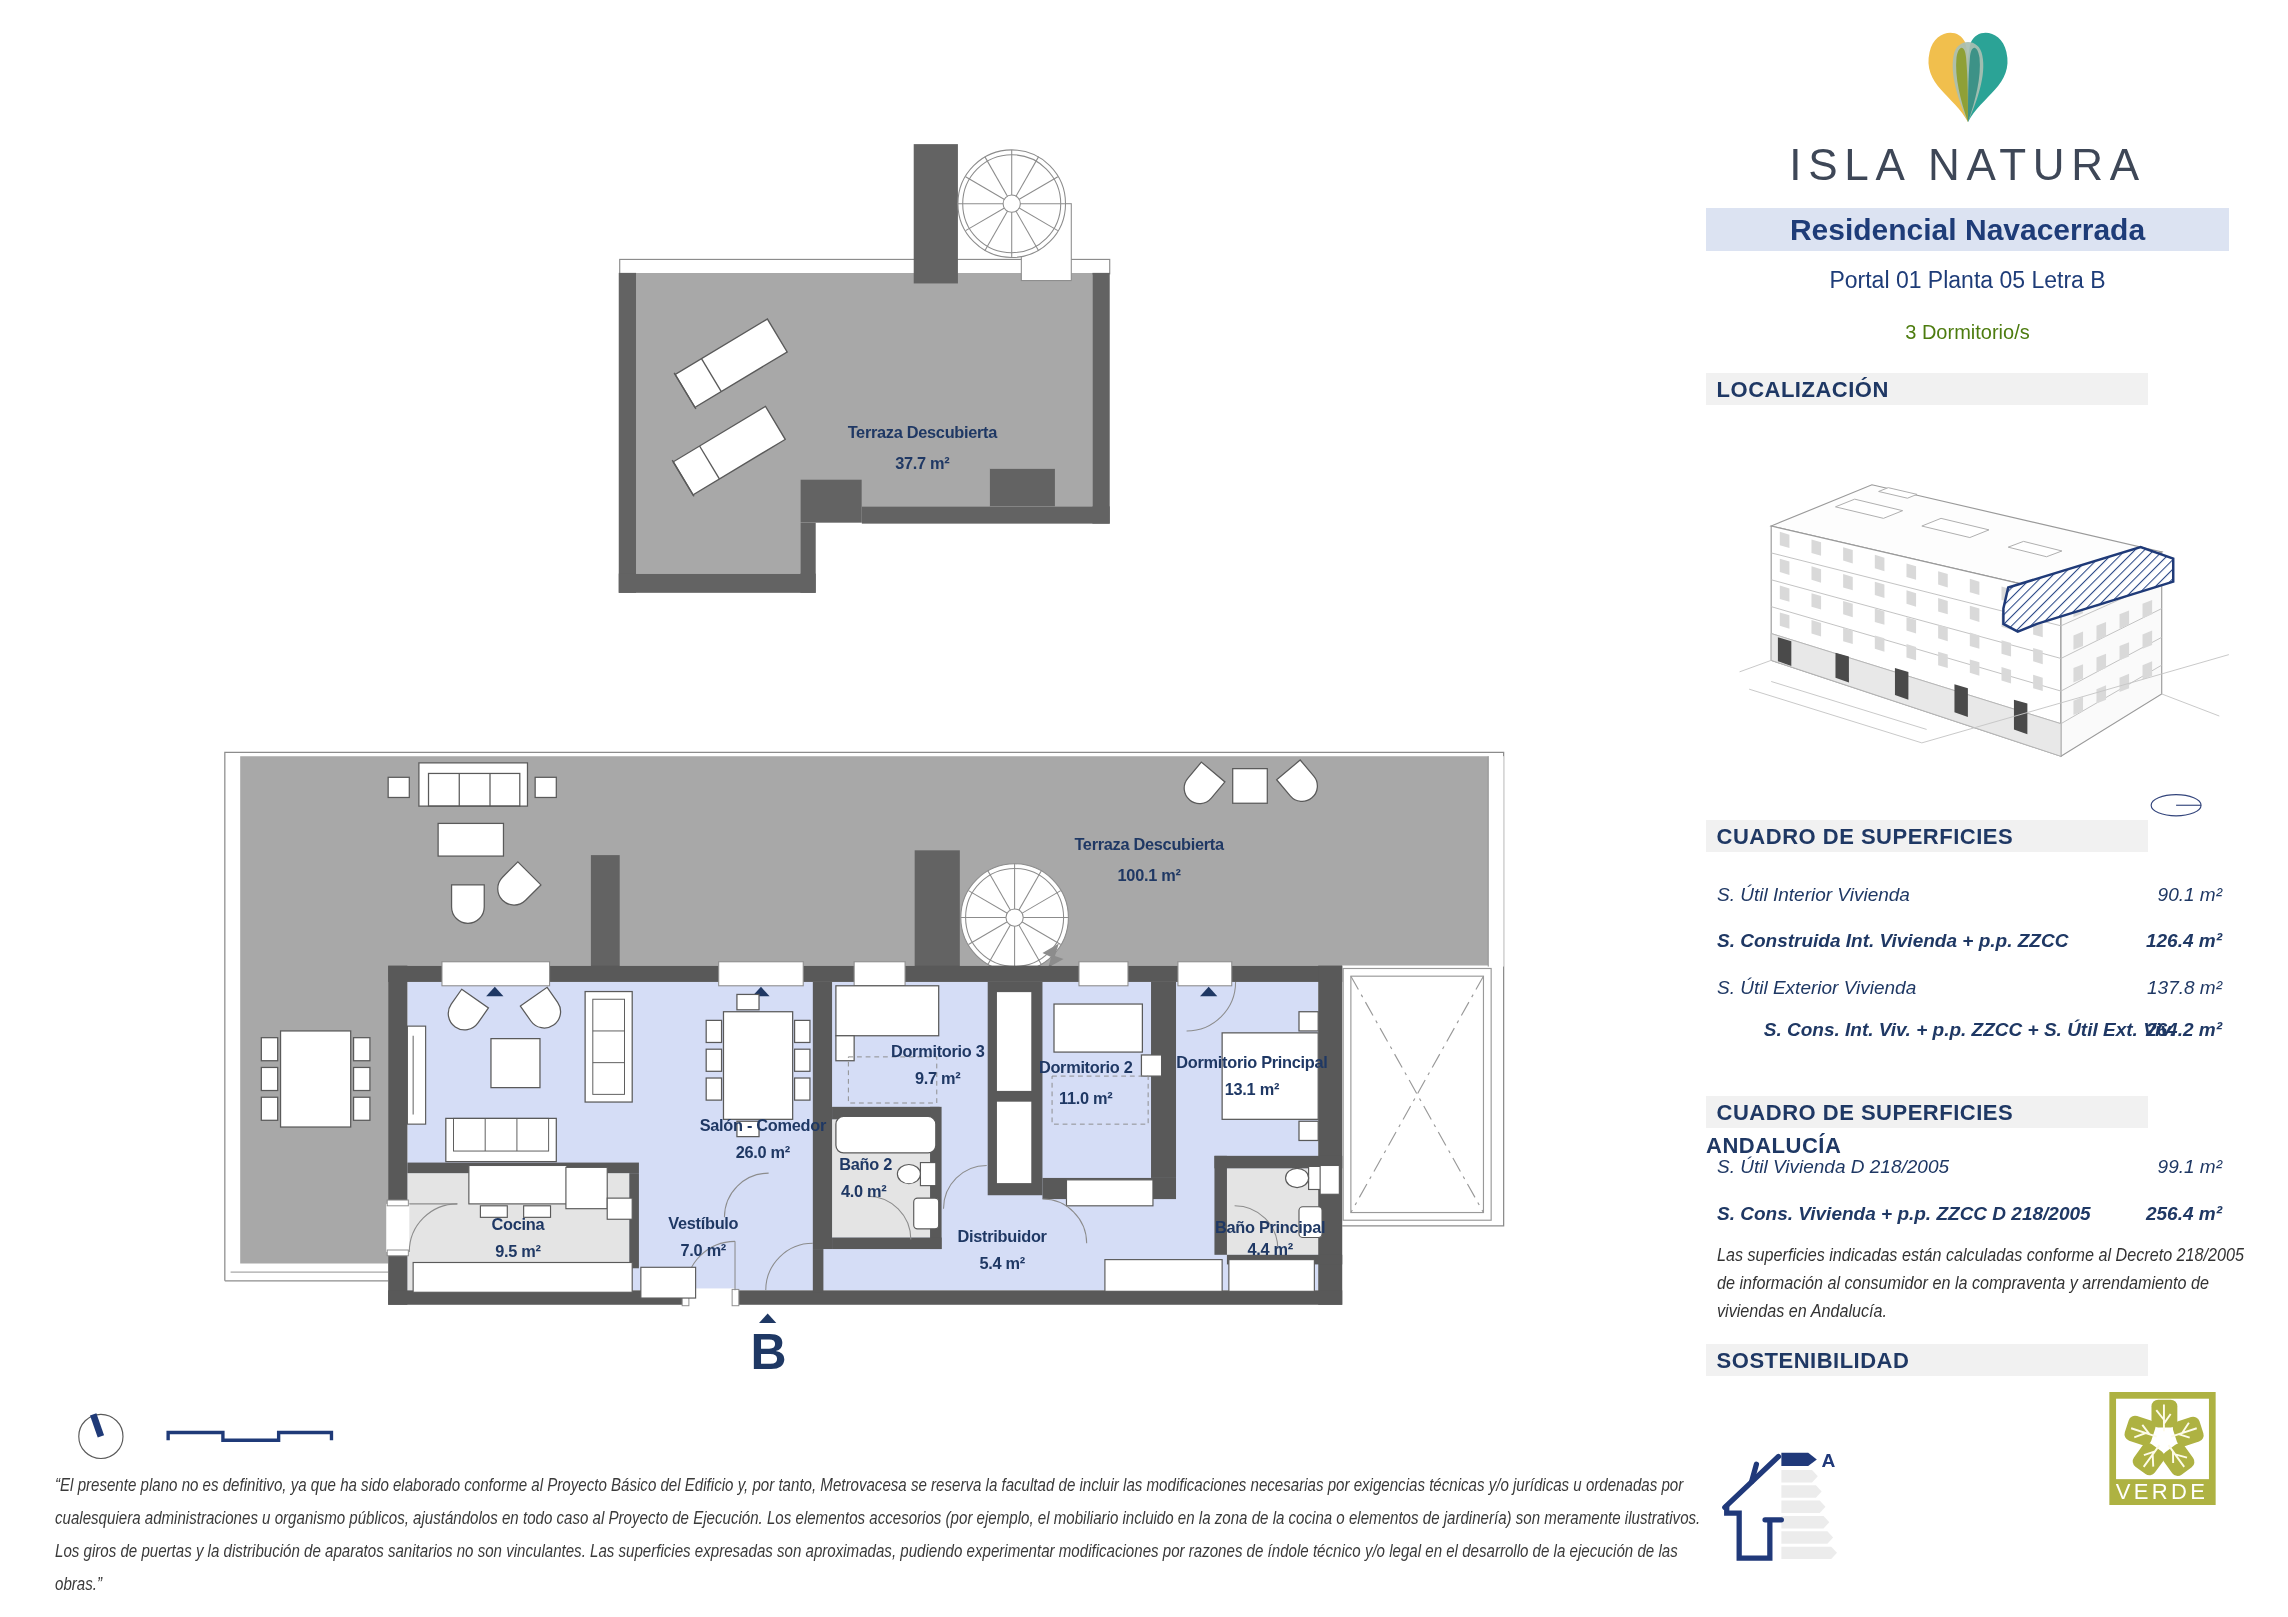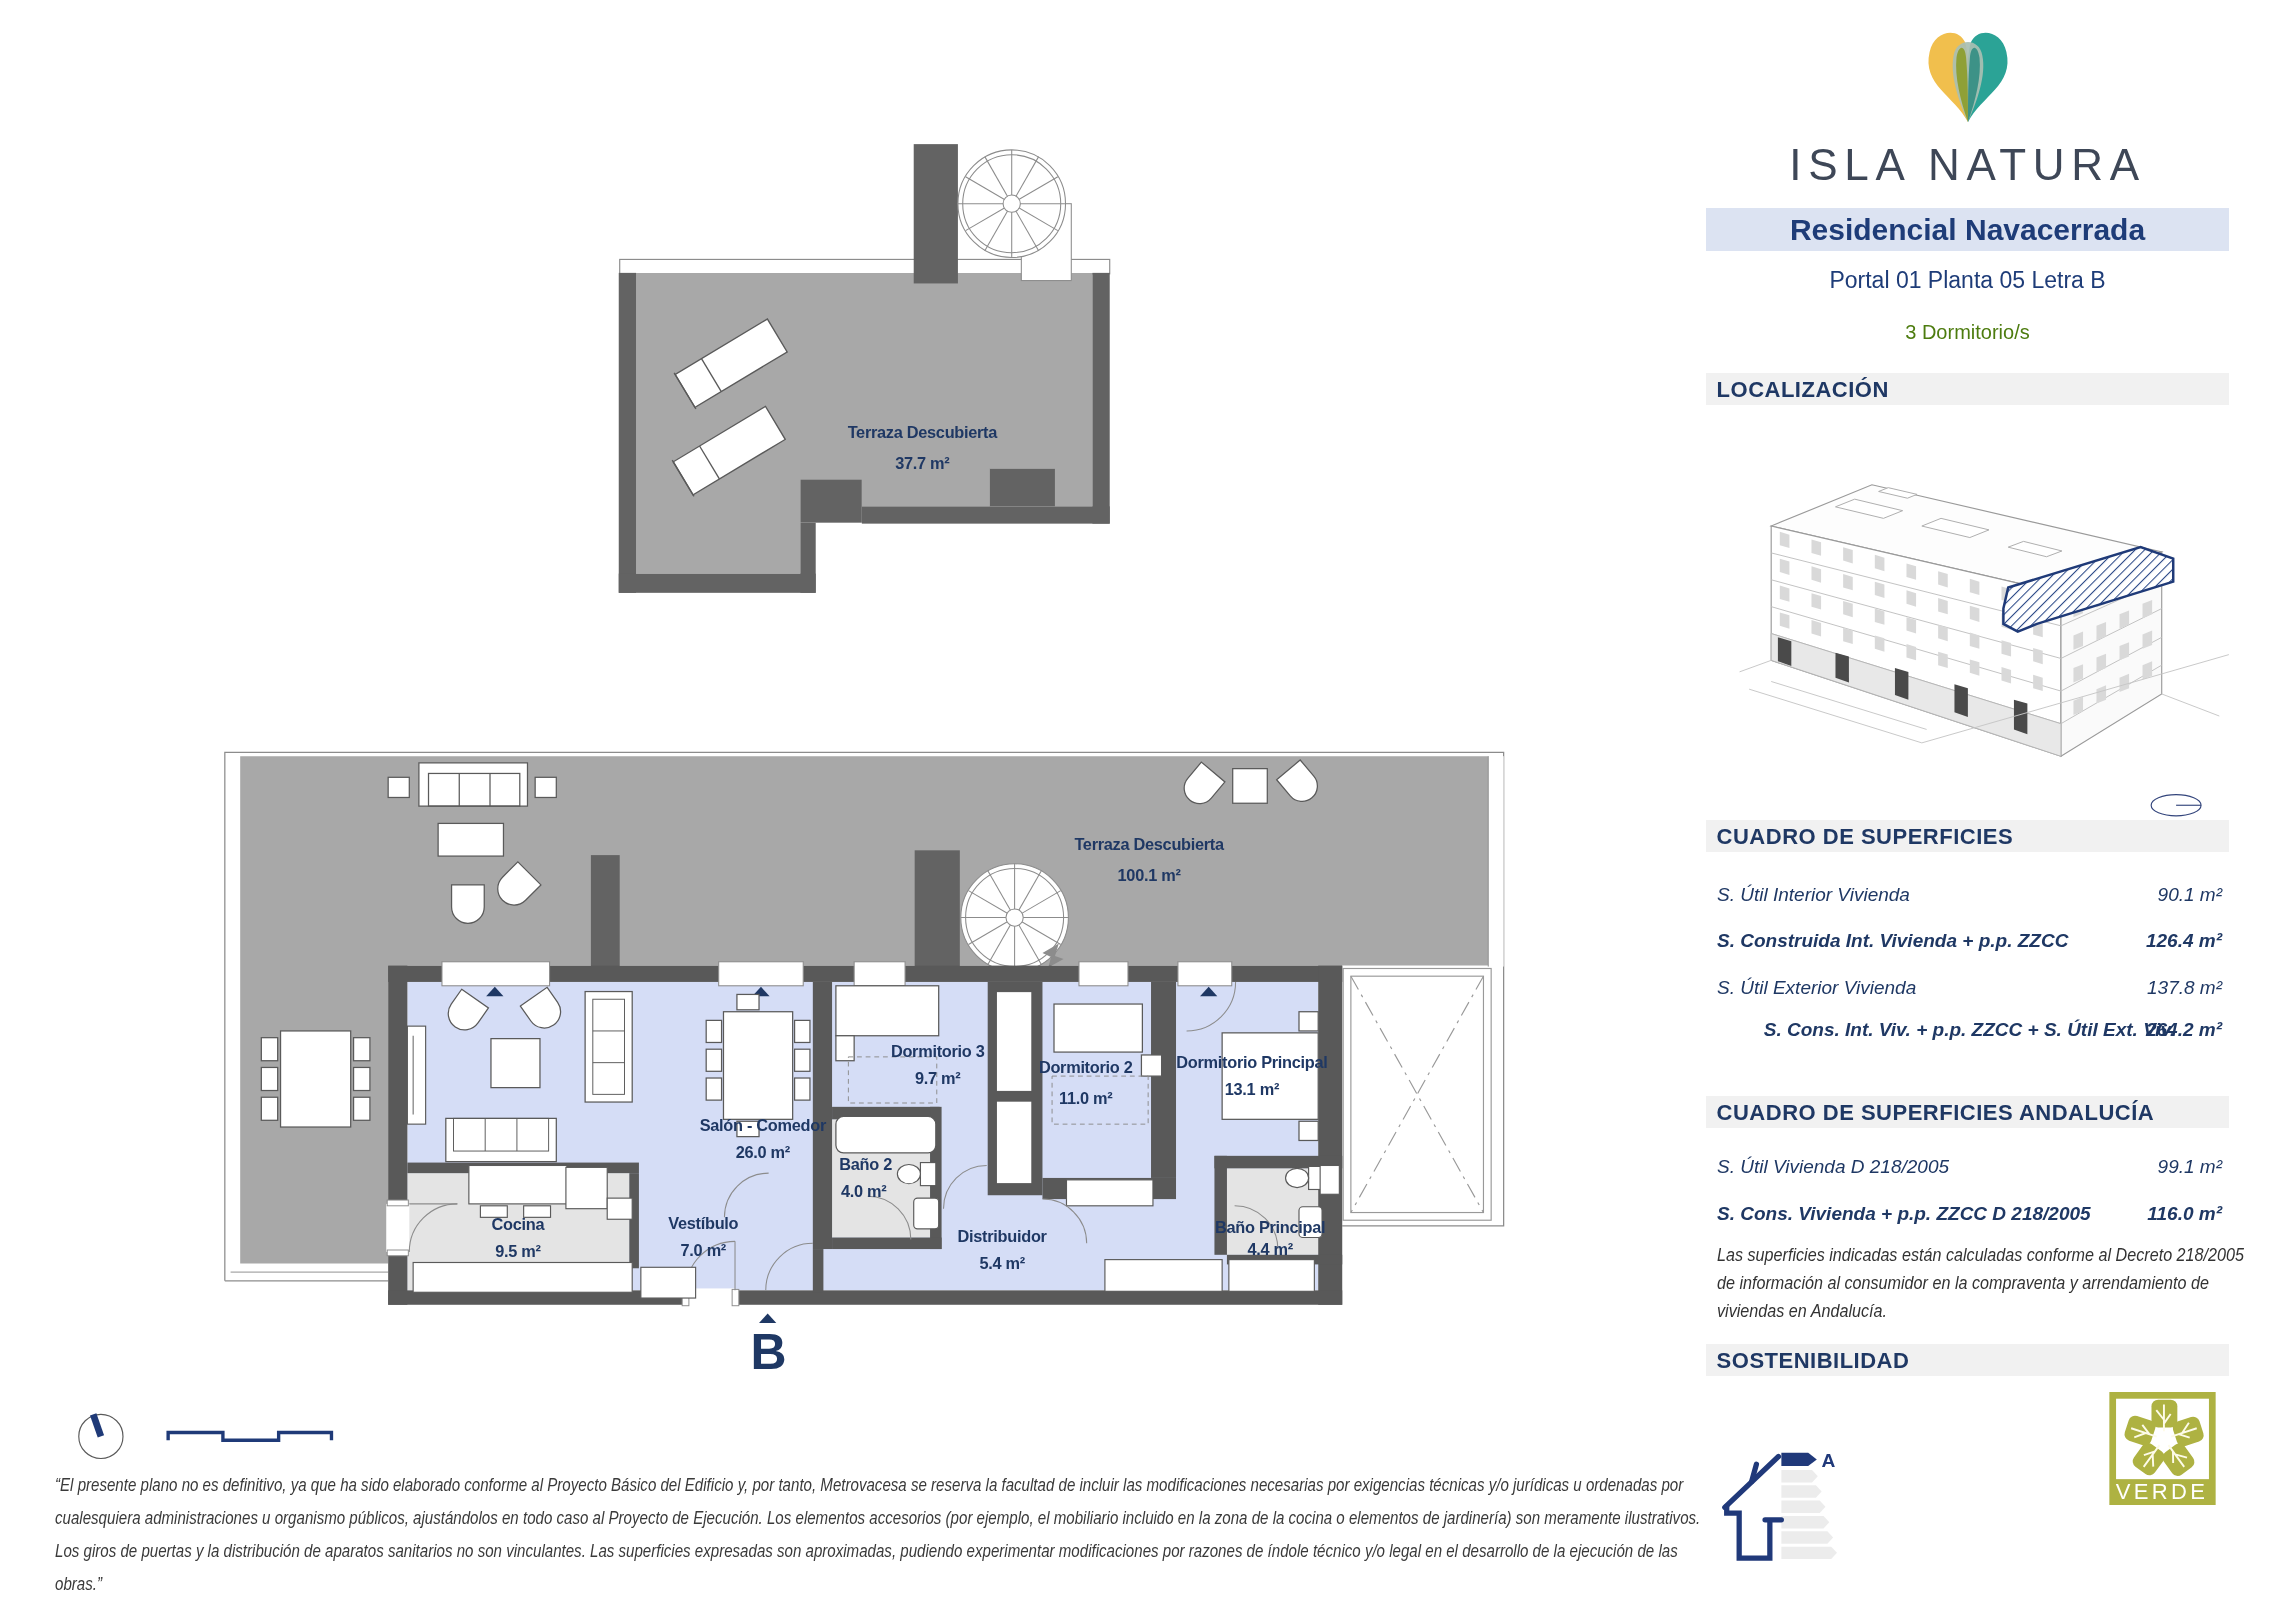--- a/index.html
+++ b/index.html
@@ -1,20 +1,20 @@
 <!DOCTYPE html>
 <html><head>
 <meta charset="utf-8">
 <style>
 html,body{margin:0;padding:0;background:#fff;}
 #page{position:relative;width:2288px;height:1618px;background:#fff;font-family:"Liberation Sans",sans-serif;overflow:hidden;}
 .abs{position:absolute;}
 svg text{font-family:"Liberation Sans",sans-serif;}
 .rlab{fill:#1f3864;font-weight:bold;font-size:17px;letter-spacing:-0.3px;text-anchor:middle;}
-.hdr{position:absolute;left:1706px;width:523px;height:32px;background:#f1f1f1;color:#1f3864;font-weight:bold;font-size:22px;line-height:33px;}
+.hdr{position:absolute;left:1706px;width:442px;height:32px;background:#f1f1f1;color:#1f3864;font-weight:bold;font-size:22px;line-height:33px;}
 .hdr span{margin-left:10.6px;letter-spacing:0.5px;}
 .trow{position:absolute;left:1717px;width:505px;color:#1f3864;font-size:19px;white-space:nowrap;font-style:italic;}
 .trow .v{position:absolute;right:0;top:0;}
 </style>
 </head>
 <body>
 <div id="page">
 <svg class="abs" style="left:0;top:0" width="1691" height="1618" viewBox="0 0 1760 1684">
 
 <rect x="645" y="270" width="510" height="15" fill="#ffffff" stroke="#8c8c8c" stroke-width="1.2"></rect>
@@ -499,21 +499,21 @@
 <div class="trow" style="top:930px;font-weight:bold;">S. Construida Int. Vivienda + p.p. ZZCC<span class="v">126.4 m²</span></div>
 
 <div class="trow" style="top:977px;">S. Útil Exterior Vivienda<span class="v">137.8 m²</span></div>
 
 <div class="trow" style="top:1019px;font-weight:bold;text-align:center;">S. Cons. Int. Viv. + p.p. ZZCC + S. Útil Ext. Viv.<span class="v">264.2 m²</span></div>
 
 <div class="hdr" style="top:1096px;"><span>CUADRO DE SUPERFICIES ANDALUCÍA</span></div>
 
 <div class="trow" style="top:1156px;">S. Útil Vivienda D 218/2005<span class="v">99.1 m²</span></div>
 
-<div class="trow" style="top:1203px;font-weight:bold;">S. Cons. Vivienda + p.p. ZZCC D 218/2005<span class="v">116.0 m²</span></div>
+<div class="trow" style="top:1203px;font-weight:bold;">S. Cons. Vivienda + p.p. ZZCC D 218/2005<span class="v">256.4 m²</span></div>
 
 <div class="abs" style="left:1717px;top:1241px;width:534px;color:#333333;font-size:19px;font-style:italic;line-height:28px;white-space:nowrap;transform:scaleX(0.85);transform-origin:left top;">Las superficies indicadas están calculadas conforme al Decreto 218/2005<br>de información al consumidor en la compraventa y arrendamiento de<br>viviendas en Andalucía.</div>
 
 <div class="hdr" style="top:1344px;"><span>SOSTENIBILIDAD</span></div>
 
 <svg class="abs" style="left:1720px;top:1443px" width="139" height="121" viewBox="0 0 145 126">
 <g fill="#ececec">
 <polygon points="64,28 96,28 102,34.5 96,41 64,41"></polygon>
 <polygon points="64,44 100,44 106,50.5 100,57 64,57"></polygon>
 <polygon points="64,60 104,60 110,66.5 104,73 64,73"></polygon>

